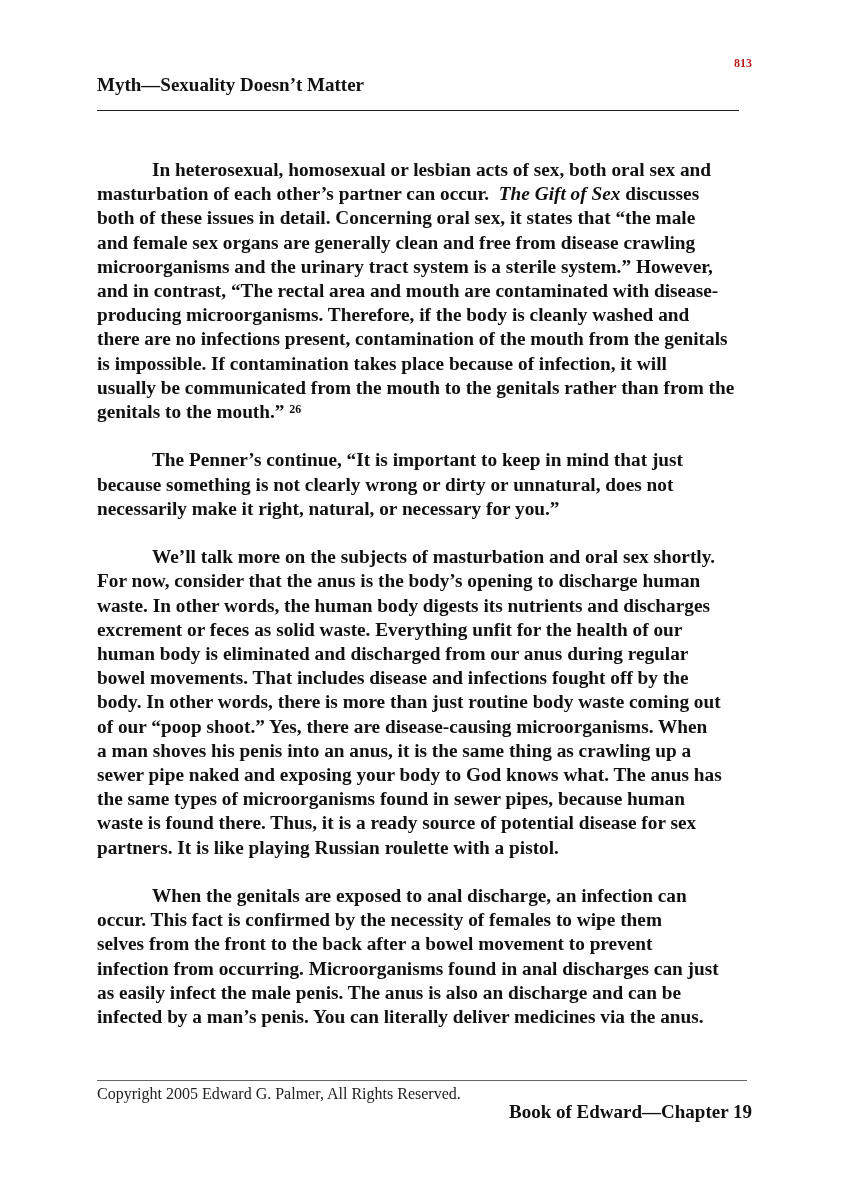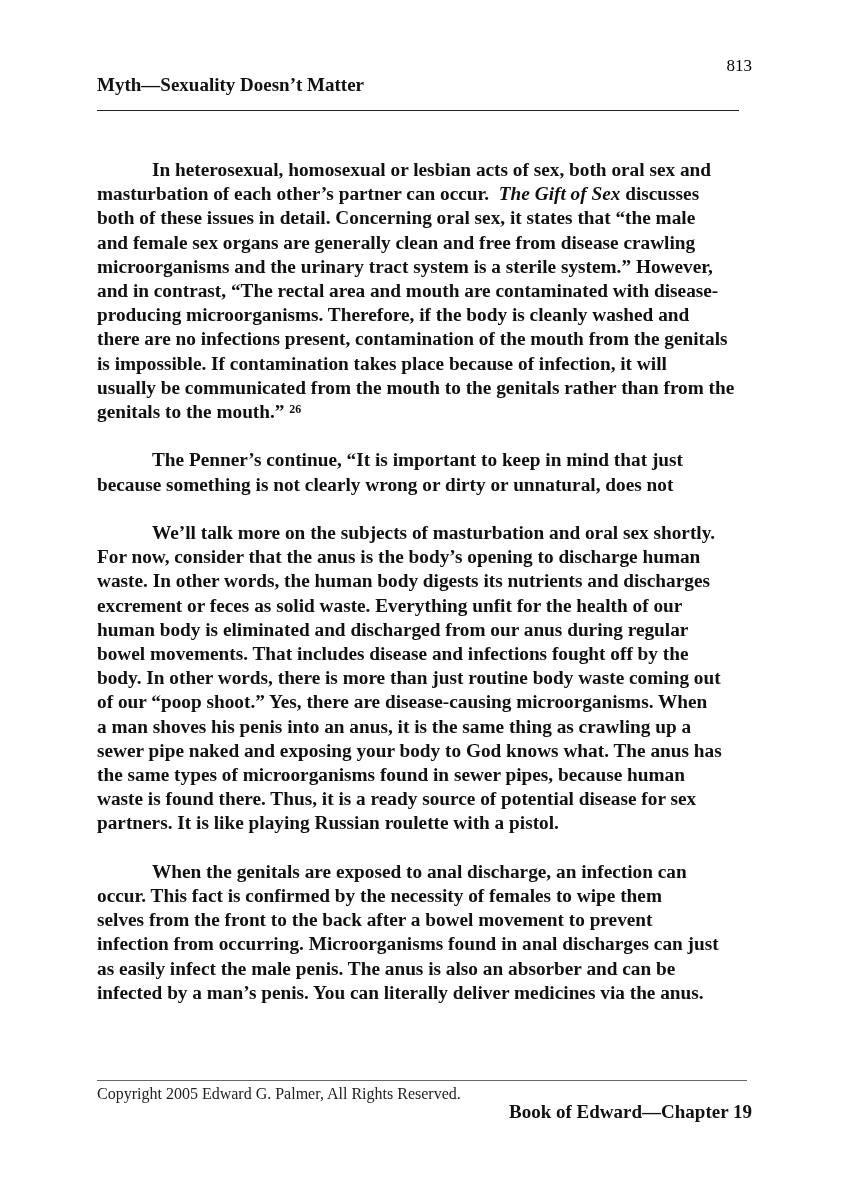--- a/index.html
+++ b/index.html
@@ -12,22 +12,23 @@
       height: 1200px;
       position: relative;
       overflow: hidden;
       font-family: "Liberation Serif", "DejaVu Serif", serif;
       color: #111111;
     }
     .page-number {
       position: absolute;
       top: 56px;
       right: 98px;
-      font-size: 17px;
-      color: #000000;
+      font-size: 12px;
+      color: #b91c1c;
+      font-weight: bold;
     }
     .running-head {
       position: absolute;
       top: 74px;
       left: 97px;
       font-size: 19px;
       font-weight: bold;
       color: #111;
       letter-spacing: 0px;
     }
@@ -109,20 +110,21 @@
     <span class="line">producing microorganisms.  Therefore, if the body is cleanly washed and</span>
     <span class="line">there are no infections present, contamination of the mouth from the genitals</span>
     <span class="line">is impossible.  If contamination takes place because of infection, it will</span>
     <span class="line">usually be communicated from the mouth to the genitals rather than from the</span>
     <span class="line"><span>genitals to the mouth.” </span><sup>26</sup></span>
   </p>
 
   <p>
     <span class="line first">The Penner’s continue, “It is important to keep in mind that just</span>
     <span class="line">because something is not clearly wrong or dirty or unnatural, does not</span>
+    <span class="line">necessarily make it right, natural, or necessary for you.”</span>
   </p>
 
   <p>
     <span class="line first">We’ll talk more on the subjects of masturbation and oral sex shortly.</span>
     <span class="line">For now, consider that the anus is the body’s opening to discharge human</span>
     <span class="line">waste.  In other words, the human body digests its nutrients and discharges</span>
     <span class="line">excrement or feces as solid waste.  Everything unfit for the health of our</span>
     <span class="line">human body is eliminated and discharged from our anus during regular</span>
     <span class="line">bowel movements.  That includes disease and infections fought off by the</span>
     <span class="line">body.  In other words, there is more than just routine body waste coming out</span>
@@ -132,20 +134,20 @@
     <span class="line">the same types of microorganisms found in sewer pipes, because human</span>
     <span class="line">waste is found there.  Thus, it is a ready source of potential disease for sex</span>
     <span class="line">partners.  It is like playing Russian roulette with a pistol.</span>
   </p>
 
   <p>
     <span class="line first">When the genitals are exposed to anal discharge, an infection can</span>
     <span class="line">occur.  This fact is confirmed by the necessity of females to wipe them</span>
     <span class="line">selves from the front to the back after a bowel movement to prevent</span>
     <span class="line">infection from occurring.  Microorganisms found in anal discharges can just</span>
-    <span class="line">as easily infect the male penis.  The anus is also an absorber and can be</span>
+    <span class="line">as easily infect the male penis.  The anus is also an discharge and can be</span>
     <span class="line">infected by a man’s penis.  You can literally deliver medicines via the anus.</span>
   </p>
 </div>
 
 <div class="foot-rule"></div>
 <div class="copyright">Copyright 2005 Edward G. Palmer, All Rights Reserved.</div>
 <div class="running-foot">Book of Edward—Chapter 19</div>
 
 </body></html>

